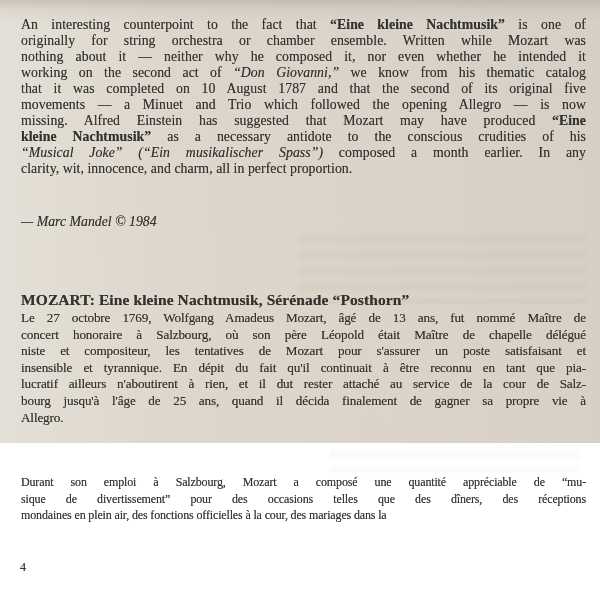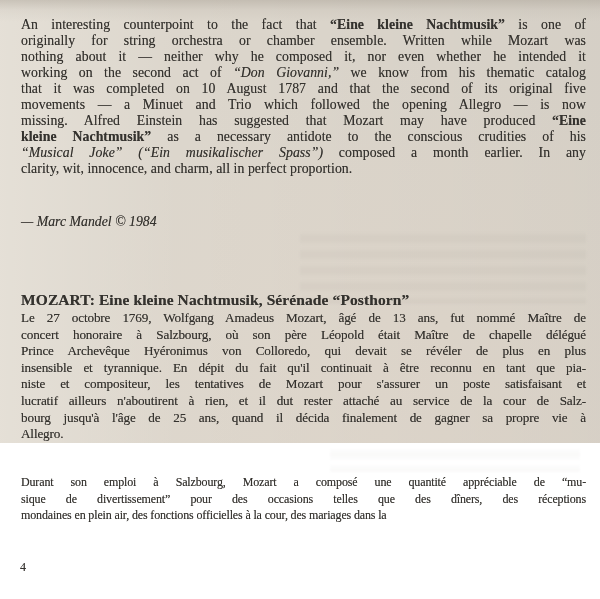--- a/index.html
+++ b/index.html
@@ -121,23 +121,22 @@
       <div class="tline tline-last"><span class="seg-r">clarity, wit, innocence, and charm, all in perfect proportion.</span></div>
     </div>
 
   <div class="textcol attribution">— Marc Mandel © 1984</div>
 
   <div class="textcol heading">MOZART: Eine kleine Nachtmusik, Sérénade “Posthorn”</div>
 
   <div class="textcol french1 para">
       <div class="tline"><span class="seg-r">Le 27 octobre 1769, Wolfgang Amadeus Mozart, âgé de 13 ans, fut nommé Maître de</span></div>
       <div class="tline"><span class="seg-r">concert honoraire à Salzbourg, où son père Léopold était Maître de chapelle délégué</span></div>
-      <div class="tline"><span class="seg-r">Prince Archevêque Hyéronimus von Colloredo, qui devait se révéler de plus en plus</span></div>
+      <div class="tline"><span class="seg-r">niste et compositeur, les tentatives de Mozart pour s'assurer un poste satisfaisant et</span></div>
       <div class="tline"><span class="seg-r">insensible et tyrannique. En dépit du fait qu'il continuait à être reconnu en tant que pia-</span></div>
-      <div class="tline"><span class="seg-r">niste et compositeur, les tentatives de Mozart pour s'assurer un poste satisfaisant et</span></div>
       <div class="tline"><span class="seg-r">lucratif ailleurs n'aboutirent à rien, et il dut rester attaché au service de la cour de Salz-</span></div>
       <div class="tline"><span class="seg-r">bourg jusqu'à l'âge de 25 ans, quand il décida finalement de gagner sa propre vie à</span></div>
       <div class="tline tline-last"><span class="seg-r">Allegro.</span></div>
     </div>
 
   <div class="textcol french2 para">
       <div class="tline"><span class="seg-r">Durant son emploi à Salzbourg, Mozart a composé une quantité appréciable de “mu-</span></div>
       <div class="tline"><span class="seg-r">sique de divertissement” pour des occasions telles que des dîners, des réceptions</span></div>
       <div class="tline tline-last"><span class="seg-r">mondaines en plein air, des fonctions officielles à la cour, des mariages dans la</span></div>
     </div>

